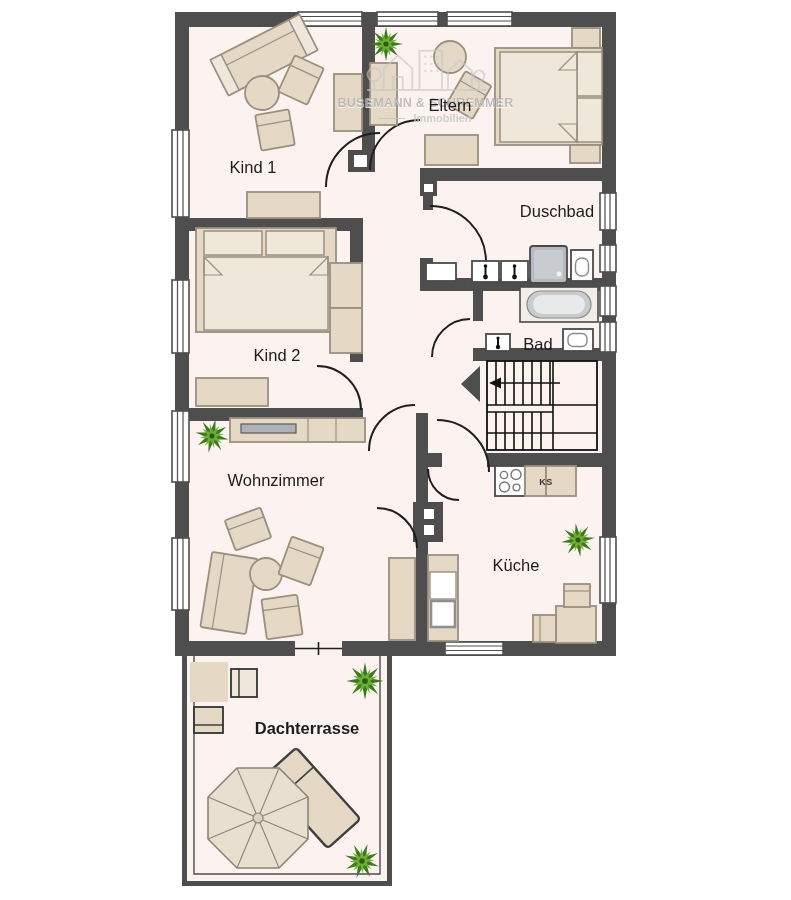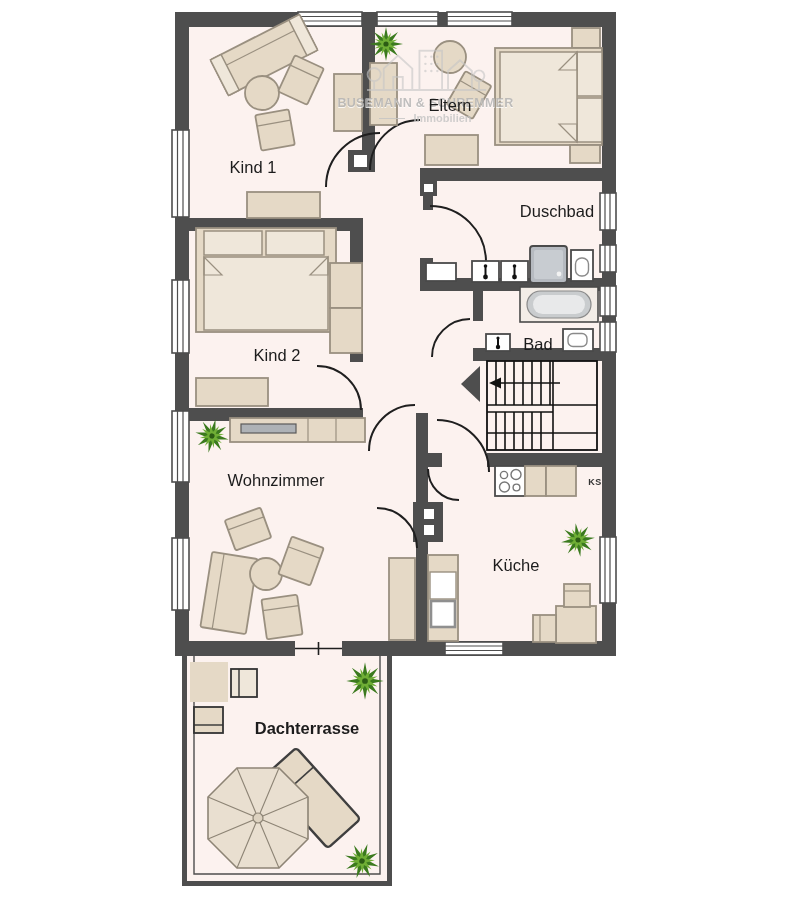--- a/index.html
+++ b/index.html
@@ -415,15 +415,15 @@
 </div>
 
 <div class="room-label" style="left:253px;top:167px;">Kind 1</div>
 <div class="room-label" style="left:450px;top:105px;">Eltern</div>
 <div class="room-label" style="left:533px;top:211px;margin-left:24px;">Duschbad</div>
 <div class="room-label" style="left:277px;top:355px;">Kind 2</div>
 <div class="room-label" style="left:538px;top:344px;">Bad</div>
 <div class="room-label" style="left:276px;top:480px;">Wohnzimmer</div>
 <div class="room-label" style="left:516px;top:565px;">Küche</div>
 <div class="room-label" style="left:307px;top:728px;font-weight:bold;">Dachterrasse</div>
-<div class="ks-label" style="left:595px;top:482px;">KS</div>
+<div class="ks-label" style="left:546px;top:482px;">KS</div>
 
 </div>
 
 </body></html>

